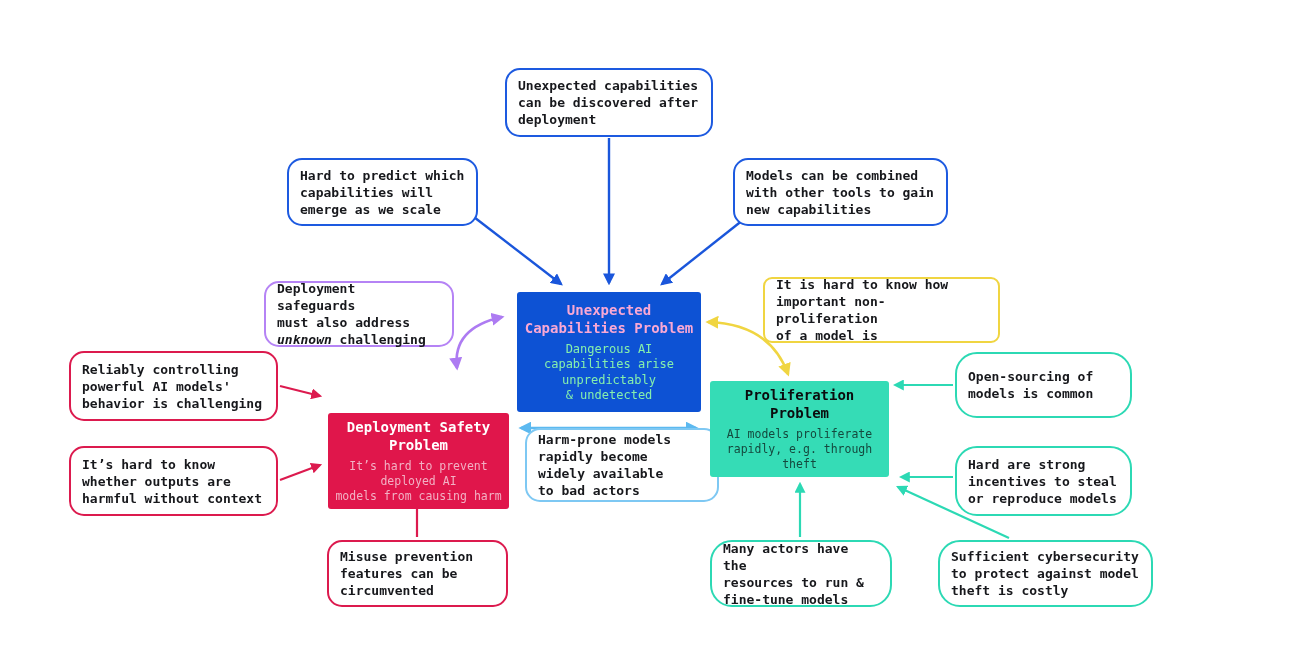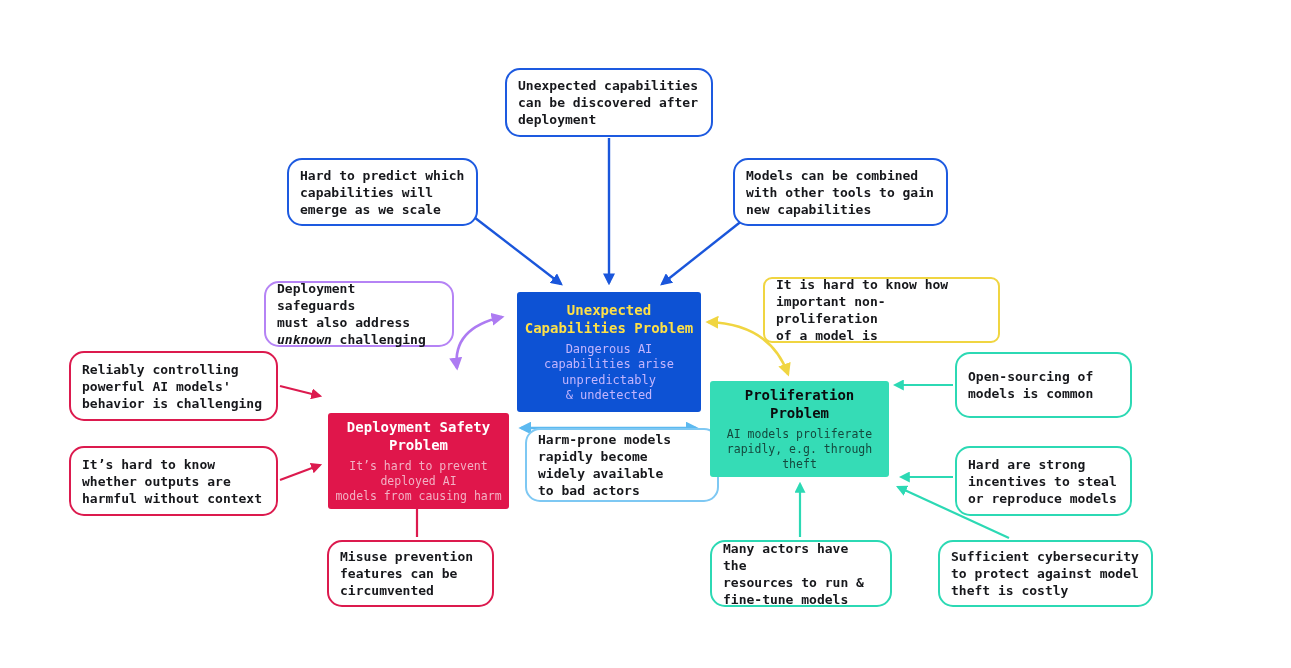--- a/index.html
+++ b/index.html
@@ -13,44 +13,44 @@
     display:flex;align-items:center;padding:0 11px;box-sizing:border-box;
     font-weight:bold;font-size:13px;line-height:17px;color:#17181c;
   }
   .callout .txt{white-space:pre-line;}
   .callout em{font-style:italic;}
   .b-blue{border-color:#1d5ae0;}
   .b-purple{border-color:#b583f5;}
   .b-red{border-color:#dc1a4e;}
   .b-lblue{border-color:#7ec8f3;}
   .b-yellow{border-color:#f0d541;}
-  .b-teal{border-color:#2cd9b4;}
+  .b-teal{border-color:#2cd9b4;border-radius:22px;}
   .node{
     position:absolute;border-radius:3px;display:flex;flex-direction:column;
     align-items:center;justify-content:center;text-align:center;box-sizing:border-box;padding:6px 2px;
   }
   .node-title{font-weight:bold;font-size:14px;line-height:18px;white-space:pre-line;}
   .node-sub{font-size:12px;line-height:15.5px;white-space:pre-line;margin-top:5px;}
   .node-blue{background:#0d52d4;}
-  .node-blue .node-title{color:#fde047;}
-  .node-blue .node-sub{color:#c4b5fd;}
+  .node-blue .node-title{color:#f9a8d4;}
+  .node-blue .node-sub{color:#86efac;}
   .node-red{background:#e0164b;}
   .node-red .node-title{color:#ffffff;}
   .node-red .node-sub{color:#f2b1c4;font-size:11.5px;line-height:15px;}
   .node-teal{background:#35dcb6;}
   .node-teal .node-title{color:#0b0c0e;}
   .node-teal .node-sub{color:#15493e;font-size:11.5px;line-height:15px;}
   
   .c-discovered{left:505px;top:68px;width:208px;height:69px;}
   .c-predict{left:287px;top:158px;width:191px;height:68px;}
   .c-combined{left:733px;top:158px;width:215px;height:68px;}
   .c-safeguards{left:264px;top:281px;width:190px;height:66px;}
   .c-reliably{left:69px;top:351px;width:209px;height:70px;}
   .c-outputs{left:69px;top:446px;width:209px;height:70px;}
-  .c-misuse{left:327px;top:540px;width:167px;height:67px;}
+  .c-misuse{left:327px;top:540px;width:181px;height:67px;}
   .c-harmprone{left:525px;top:428px;width:194px;height:74px;}
   .c-nonprolif{left:763px;top:277px;width:237px;height:66px;border-radius:9px;}
   .c-opensource{left:955px;top:352px;width:177px;height:66px;}
   .c-incentives{left:955px;top:446px;width:177px;height:70px;}
   .c-cyber{left:938px;top:540px;width:215px;height:67px;}
   .c-manyactors{left:710px;top:540px;width:182px;height:67px;}
   .n-unexpected{left:517px;top:292px;width:184px;height:120px;}
   .n-deployment{left:328px;top:381px;width:181px;height:96px;margin-top:32px;}
   .n-proliferation{left:710px;top:381px;width:179px;height:96px;}
 </style>

